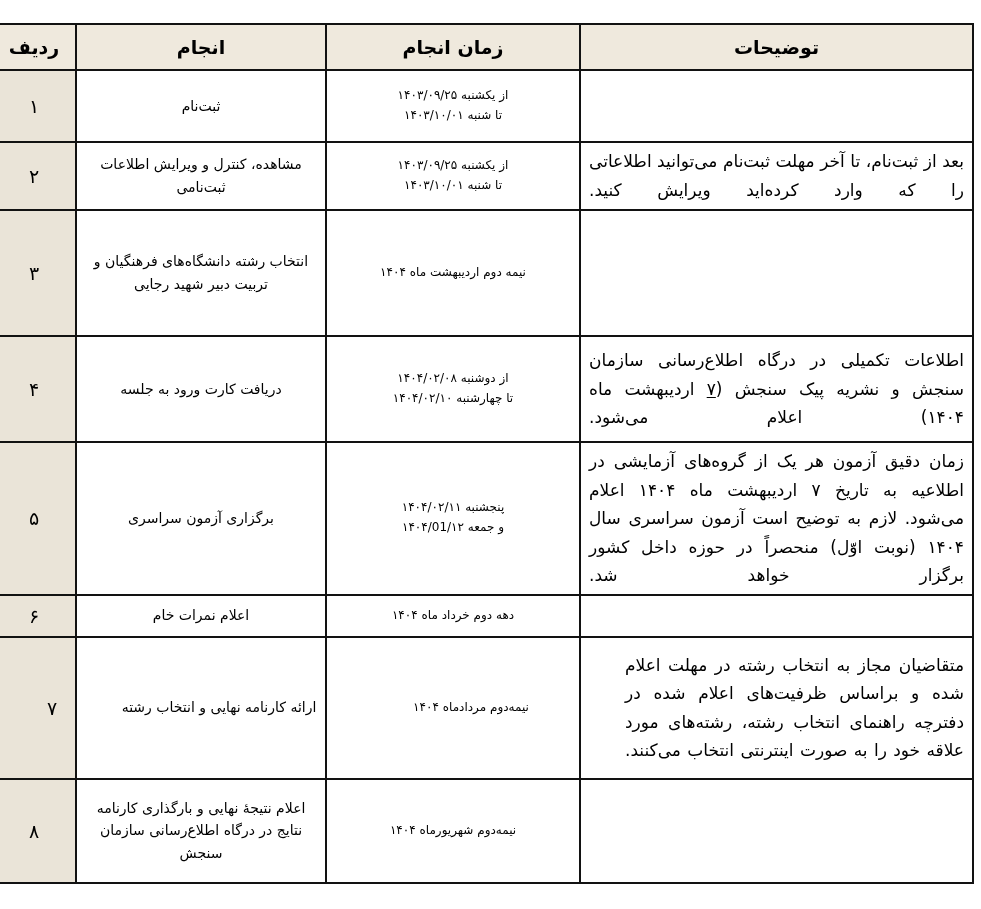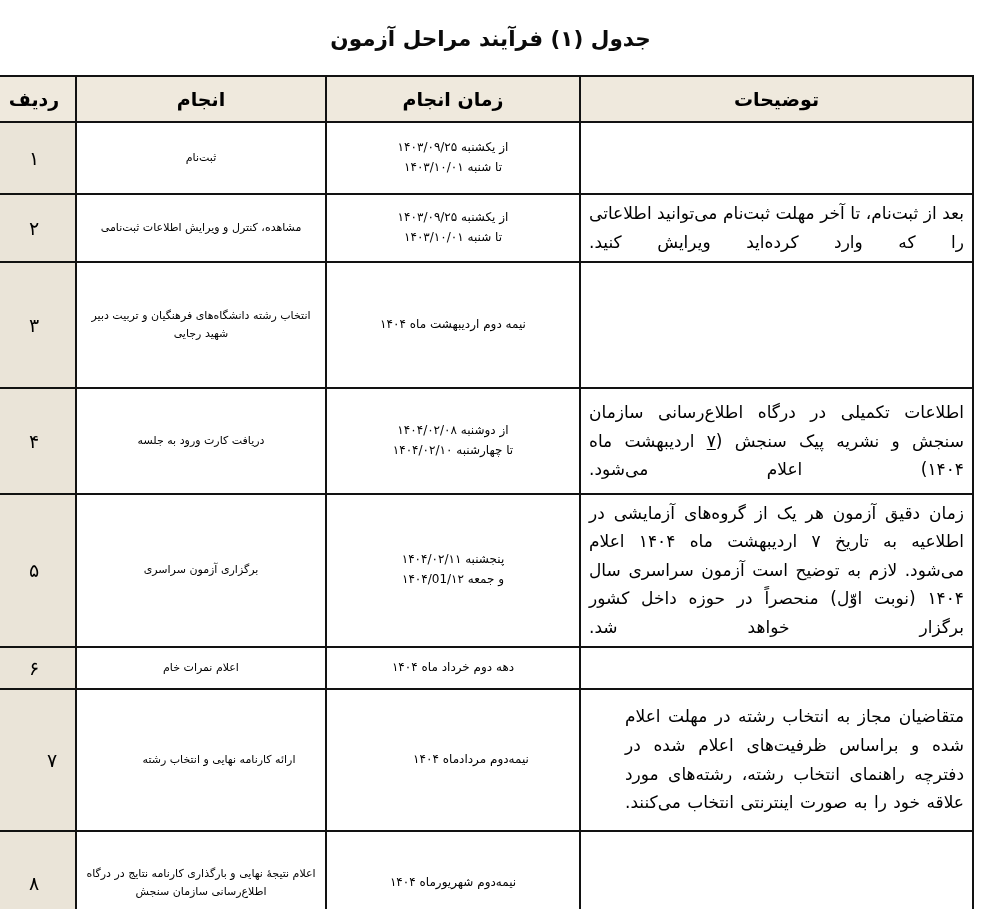--- a/index.html
+++ b/index.html
@@ -74,21 +74,21 @@
   td.radif {
     background: #eae4d8;
     text-align: center;
     font-size: 19px;
     font-weight: normal;
   }
 
   td.marhale {
     background: #ffffff;
     text-align: center;
-    font-size: 11px;
+    font-size: 14px;
     line-height: 1.62;
     font-weight: normal;
   }
 
   td.zaman {
     background: #ffffff;
     text-align: center;
     font-size: 12px;
     line-height: 1.66;
     font-weight: normal;
@@ -121,21 +121,20 @@
   tr.r5 td { height: 142px; margin-top: 16px; }
   tr.r6 td { height: 42px; }
   tr.r7 td { height: 142px; padding-left: 44px; }
   tr.r8 td { height: 104px; }
 </style>
 </head>
 <body>
 
 <div class="page">
 
-  <div class="table-title">جدول (۱) فرآیند مراحل آزمون</div>
 
   <div class="table-wrap">
     <table class="proc">
       <colgroup>
         <col class="c-tozihat">
         <col class="c-zaman">
         <col class="c-marhale">
         <col class="c-radif">
       </colgroup>
       <thead>

